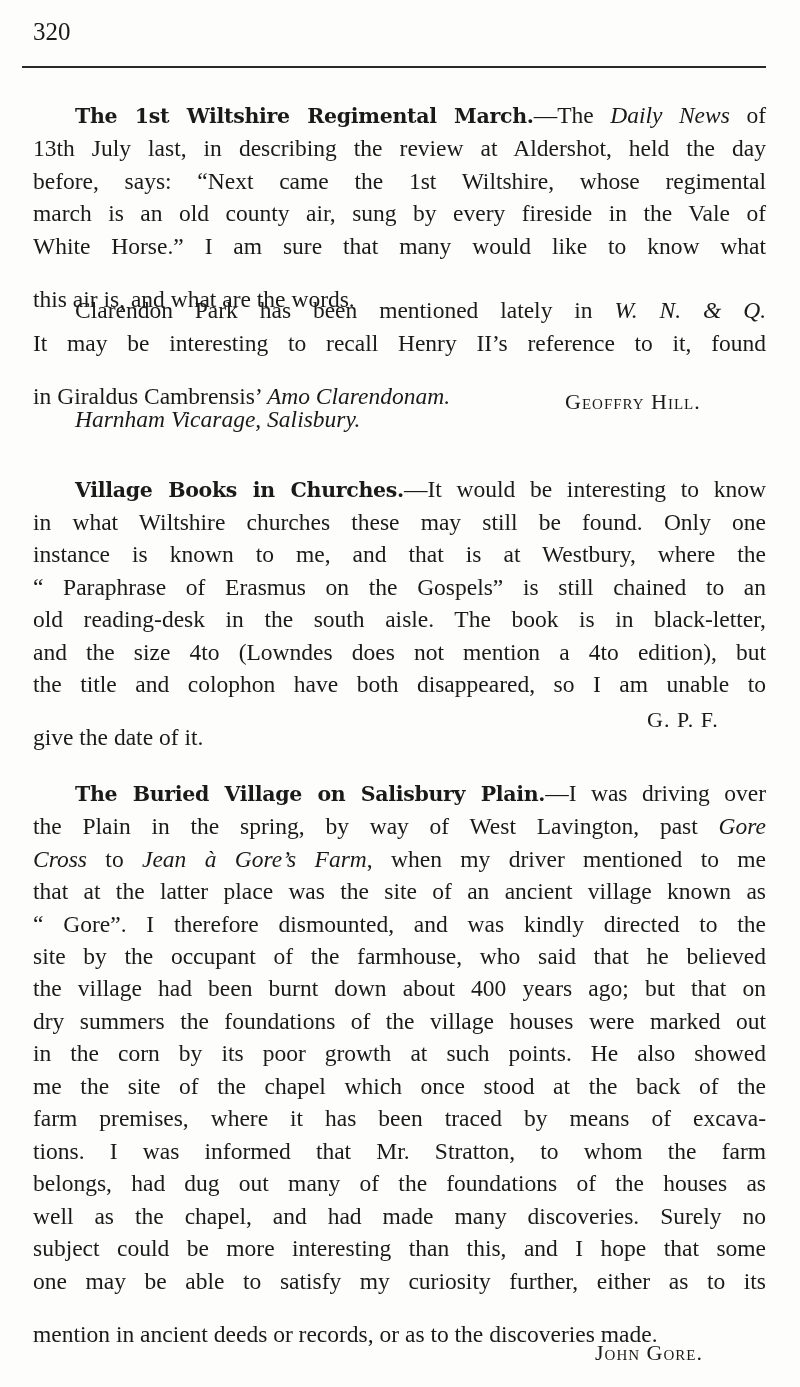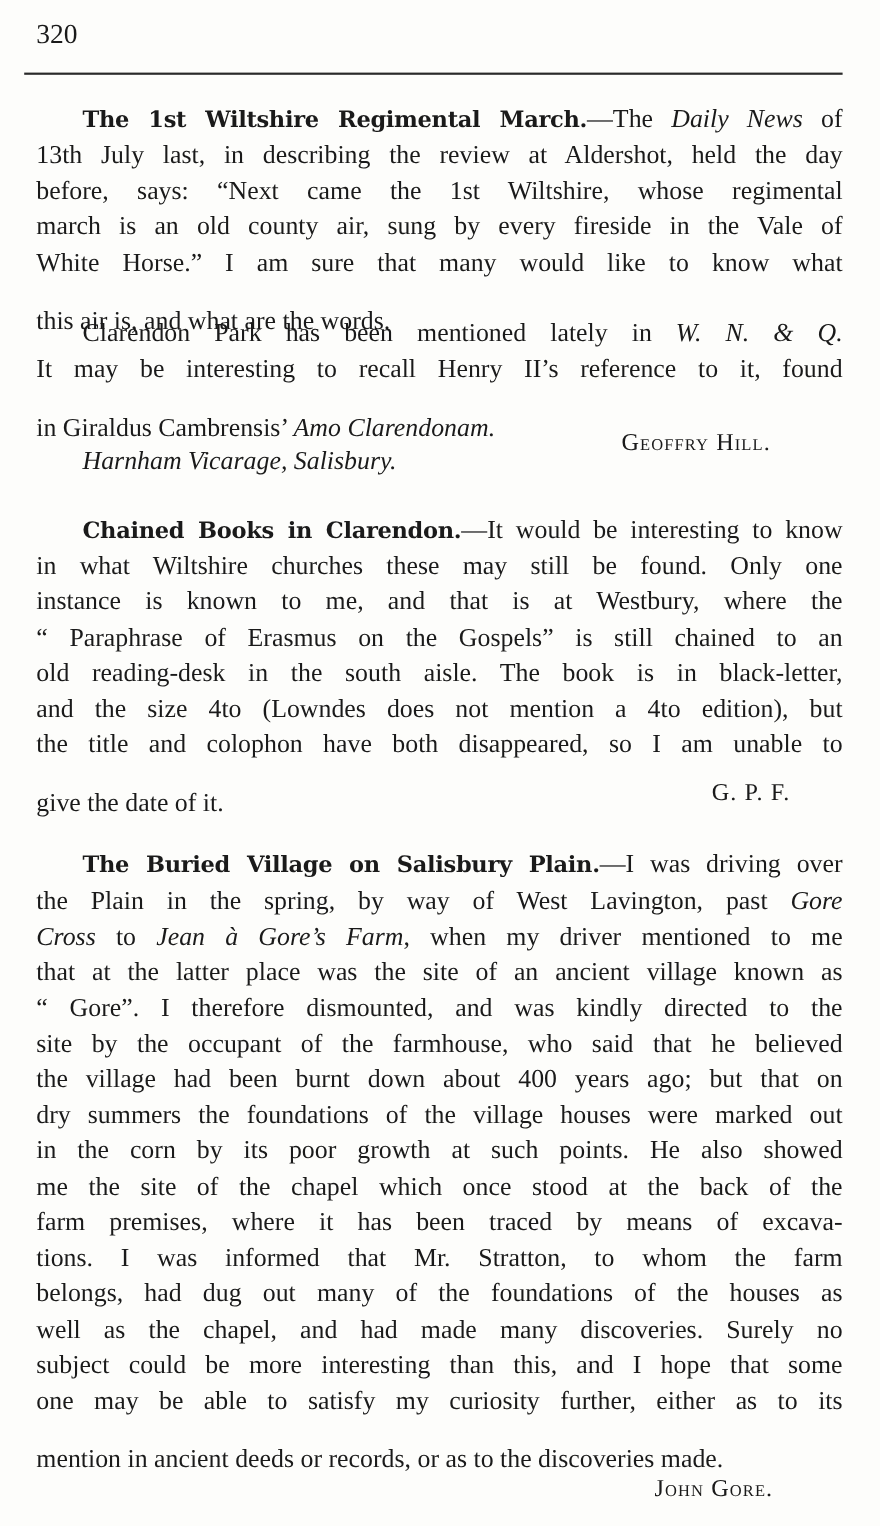--- a/index.html
+++ b/index.html
@@ -6,21 +6,21 @@
     body {
       width: 800px; height: 1387px; background: #fdfdfb; overflow: hidden;
       font-family: "Liberation Serif", "DejaVu Serif", serif; color: #1a1a1a;
       position: relative;
     }
     .header { position: absolute; top: 18px; left: 33px; width: 733px; height: 40px; }
     .page-num { position: absolute; left: 0; top: 0; font-size: 25px; }
     .run-title { position: absolute; left: 196px; top: 0; font-size: 26px; font-style: italic; letter-spacing: 0.5px; }
     .rule { position: absolute; top: 66px; left: 22px; width: 744px; height: 2px; background: #2a2a2a; }
     .line {
-      position: absolute; left: 33px; width: 733px; font-size: 23.5px; line-height: 28px;
+      position: absolute; left: 33px; width: 733px; font-size: 23.5px; line-height: 42px;
       white-space: nowrap; text-align: justify; text-align-last: justify;
     }
     .line.last { text-align-last: left; margin-top: 21px; }
     .line.indent { left: 75px; width: 691px; }
     .hd { font-family: "DejaVu Serif", serif; font-weight: bold; font-size: 20.5px; letter-spacing: -0.3px; }
     i { font-style: italic; }
     .sig { position: absolute; font-size: 22px; font-variant: small-caps; letter-spacing: 1px; }
     .sig-plain { position: absolute; font-size: 22px; letter-spacing: 1px; margin-left: 15px; }
     .place { position: absolute; left: 75px; font-size: 23.5px; font-style: italic; margin-top: 19px; }
   </style>
@@ -42,21 +42,21 @@
 
   <div class="line indent" style="top:289px"><span>Clarendon Park has been mentioned lately in </span><i>W. N. &amp; Q.</i></div>
   <div class="line" style="top:322px">It may be interesting to recall Henry II’s reference to it, found</div>
   <div class="line last" style="top:354px"><span>in Giraldus Cambrensis’ </span><i>Amo Clarendonam.</i></div>
 
   <div class="place" style="top:387px">Harnham Vicarage, Salisbury.</div>
   <div class="sig" style="top:389px; left:565px">Geoffry Hill.</div>
 </div>
 
 <div>
-  <div class="line indent" style="top:468px"><span class="hd">Chained Books in Clarendon.</span><span>—It would be interesting to know</span></div>
+  <div class="line indent" style="top:468px"><span class="hd">Village Books in Churches.</span><span>—It would be interesting to know</span></div>
   <div class="line" style="top:501px">in what Wiltshire churches these may still be found.  Only one</div>
   <div class="line" style="top:533px">instance is known to me, and that is at Westbury, where the</div>
   <div class="line" style="top:566px">“ Paraphrase of Erasmus on the Gospels” is still chained to an</div>
   <div class="line" style="top:598px">old reading-desk in the south aisle.  The book is in black-letter,</div>
   <div class="line" style="top:631px">and the size 4to (Lowndes does not mention a 4to edition), but</div>
   <div class="line" style="top:663px">the title and colophon have both disappeared, so I am unable to</div>
   <div class="line last" style="top:695px">give the date of it.</div>
   <div class="sig-plain" style="top:707px; left:632px">G. P. F.</div>
 </div>
 

